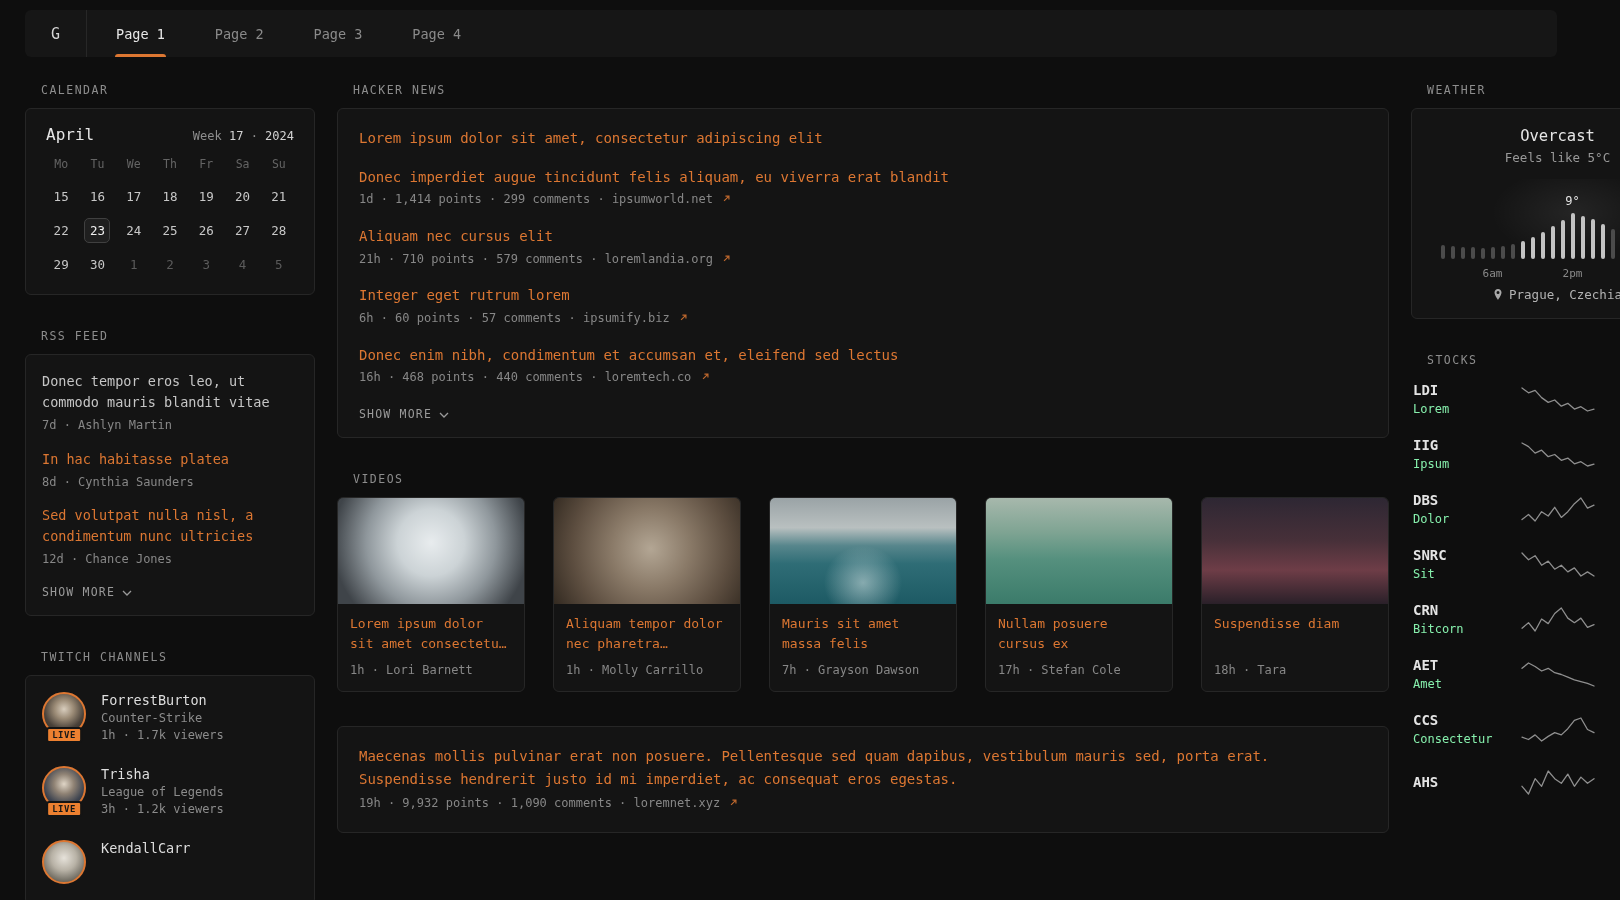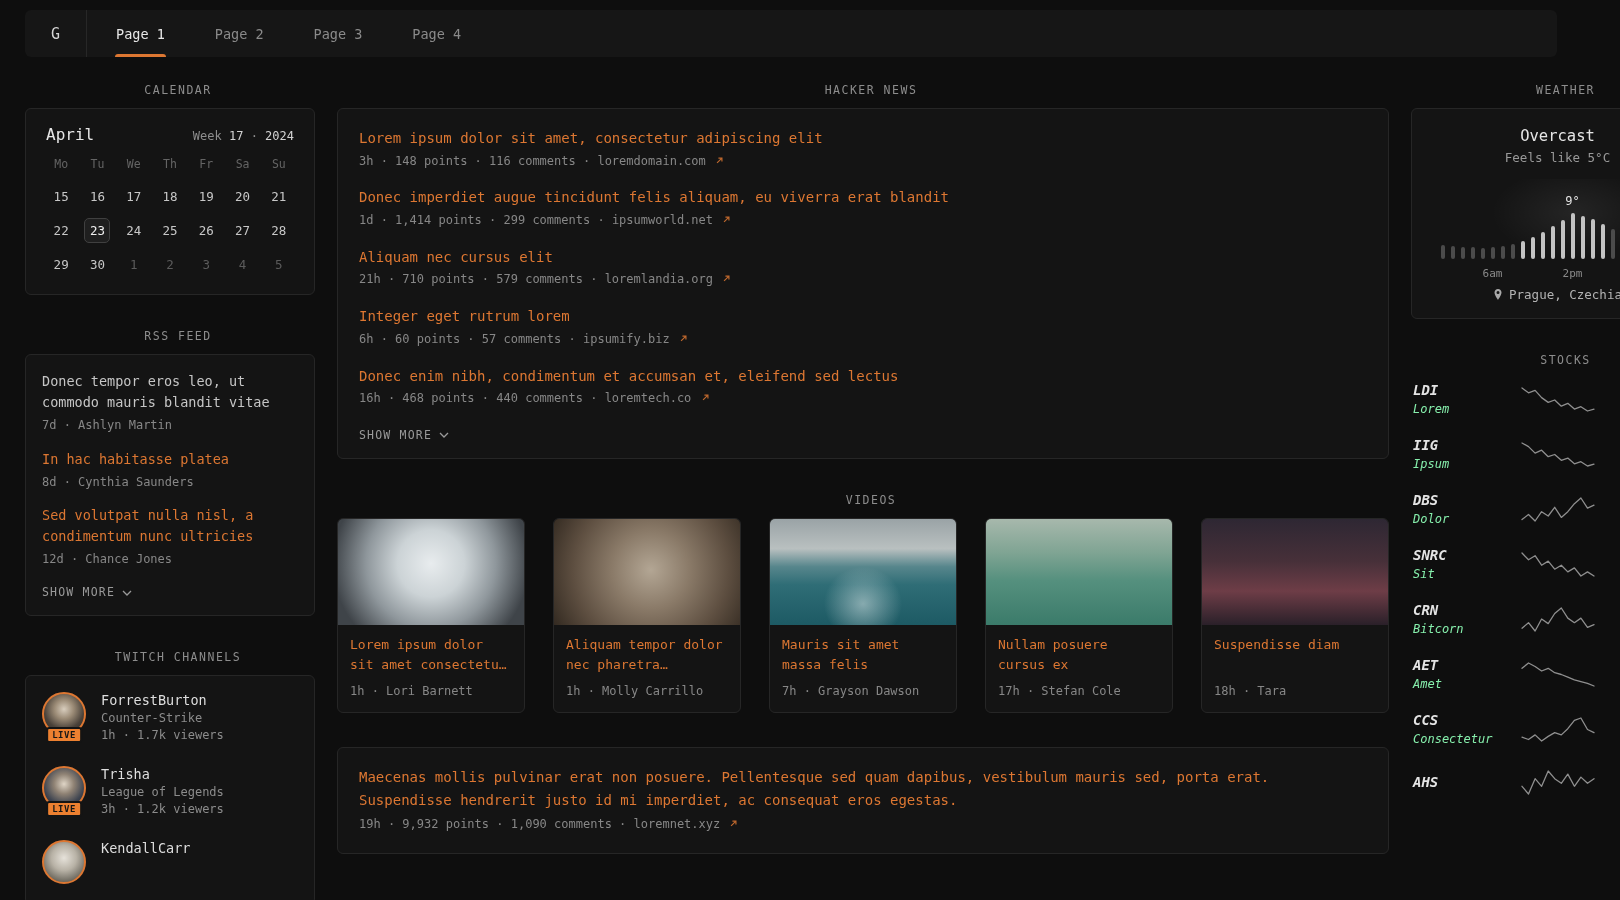--- a/index.html
+++ b/index.html
@@ -21,21 +21,21 @@
   .tabs{display:flex;margin-left:4px;}
   .tab{position:relative;display:flex;align-items:center;padding:0 25px;color:#8a8a8a;font-size:13.5px;}
   .tab.active{color:#e8e8e8;}
   .tab.active::after{content:"";position:absolute;left:24px;right:24px;bottom:0;height:3px;
     background:var(--accent);border-radius:3px 3px 0 0;}
 
   
   .grid{display:grid;grid-template-columns:290px 1fr 293px;gap:22px;
     margin:26px 63px 0 25px;align-items:start;}
   .section{margin-bottom:34px;}
-  .section-title{font-size:11.5px;font-weight:normal;letter-spacing:1.5px;color:#8d8d8d;margin:0 0 11px 16px;text-align:center;}
+  .section-title{font-size:11.5px;font-weight:normal;letter-spacing:1.5px;color:#8d8d8d;margin:0 0 11px 16px;}
   .card{background:var(--card);border:1px solid var(--border);border-radius:6px;}
   .meta{font-size:12px;color:#878787;margin-top:4px;line-height:1.4;}
 
   
   .cal{padding:16px 17px 14px;}
   .cal-head{display:flex;justify-content:space-between;align-items:baseline;margin-bottom:13px;padding:0 3px;gap:30px;}
   .cal-month{font-size:16px;color:#e6e6e6;}
   .cal-week{font-size:12px;color:#8d8d8d;}
   .cal-week .wk,.cal-week .yr{color:#d3d3d3;}
   .cal-grid{display:grid;grid-template-columns:repeat(7,1fr);row-gap:3px;text-align:center;}
@@ -91,21 +91,21 @@
   .w-temp{position:absolute;bottom:100%;left:50%;transform:translateX(-50%);margin-bottom:5px;
     font-size:12px;color:#e3e3e3;white-space:nowrap;}
   .w-time{position:absolute;top:100%;left:50%;transform:translateX(-50%);margin-top:8px;
     font-size:11px;color:#8a8a8a;white-space:nowrap;}
   .w-loc{display:flex;align-items:center;justify-content:center;gap:6px;font-size:12.5px;color:#b3b3b3;margin-top:4px;}
   .pin{display:inline-flex;}
 
   
   .stocks{padding:4px 2px;}
   .stock{display:flex;align-items:center;justify-content:space-between;gap:8px;margin-bottom:21px;}
-  .stock-info{min-width:84px;font-style:italic;}
+  .stock-info{min-width:84px;}
   .stock-sym{font-size:14px;color:#e4e4e4;font-weight:bold;}
   .stock-name{font-size:12px;color:#86efac;margin-top:4px;}
   .stock-spark{flex:none;display:flex;align-items:center;}
   .stock-right{min-width:84px;text-align:right;}
   .stock-change{font-size:13px;color:var(--accent);}
   .stock-change.down{color:var(--neg);}
   .stock-price{font-size:12.5px;color:#989898;margin-top:4px;}
 </style>
 </head>
 <body>
@@ -229,23 +229,20 @@
   </div>
 
   <div>
 
     <section class="section">
       <h2 class="section-title">HACKER NEWS</h2>
       <div class="card hn">
         <div id="hn-list">
             <div class="hn-item">
               <a class="hn-title">Lorem ipsum dolor sit amet, consectetur adipiscing elit</a>
-              <div class="meta"><span>3h · 148 points · 116 comments · </span><a class="domain">loremdomain.com <span class="ext"><svg width="9" height="9" viewBox="0 0 10 10">
-                      <path d="M2.3 7.7L7.7 2.3M3.8 2.3H7.7V6.2" fill="none" stroke="currentColor" stroke-width="1.3"></path>
-                    </svg></span></a></div>
             </div>
             <div class="hn-item">
               <a class="hn-title">Donec imperdiet augue tincidunt felis aliquam, eu viverra erat blandit</a>
               <div class="meta"><span>1d · 1,414 points · 299 comments · </span><a class="domain">ipsumworld.net <span class="ext"><svg width="9" height="9" viewBox="0 0 10 10">
                       <path d="M2.3 7.7L7.7 2.3M3.8 2.3H7.7V6.2" fill="none" stroke="currentColor" stroke-width="1.3"></path>
                     </svg></span></a></div>
             </div>
             <div class="hn-item">
               <a class="hn-title">Aliquam nec cursus elit</a>
               <div class="meta"><span>21h · 710 points · 579 comments · </span><a class="domain">loremlandia.org <span class="ext"><svg width="9" height="9" viewBox="0 0 10 10">

